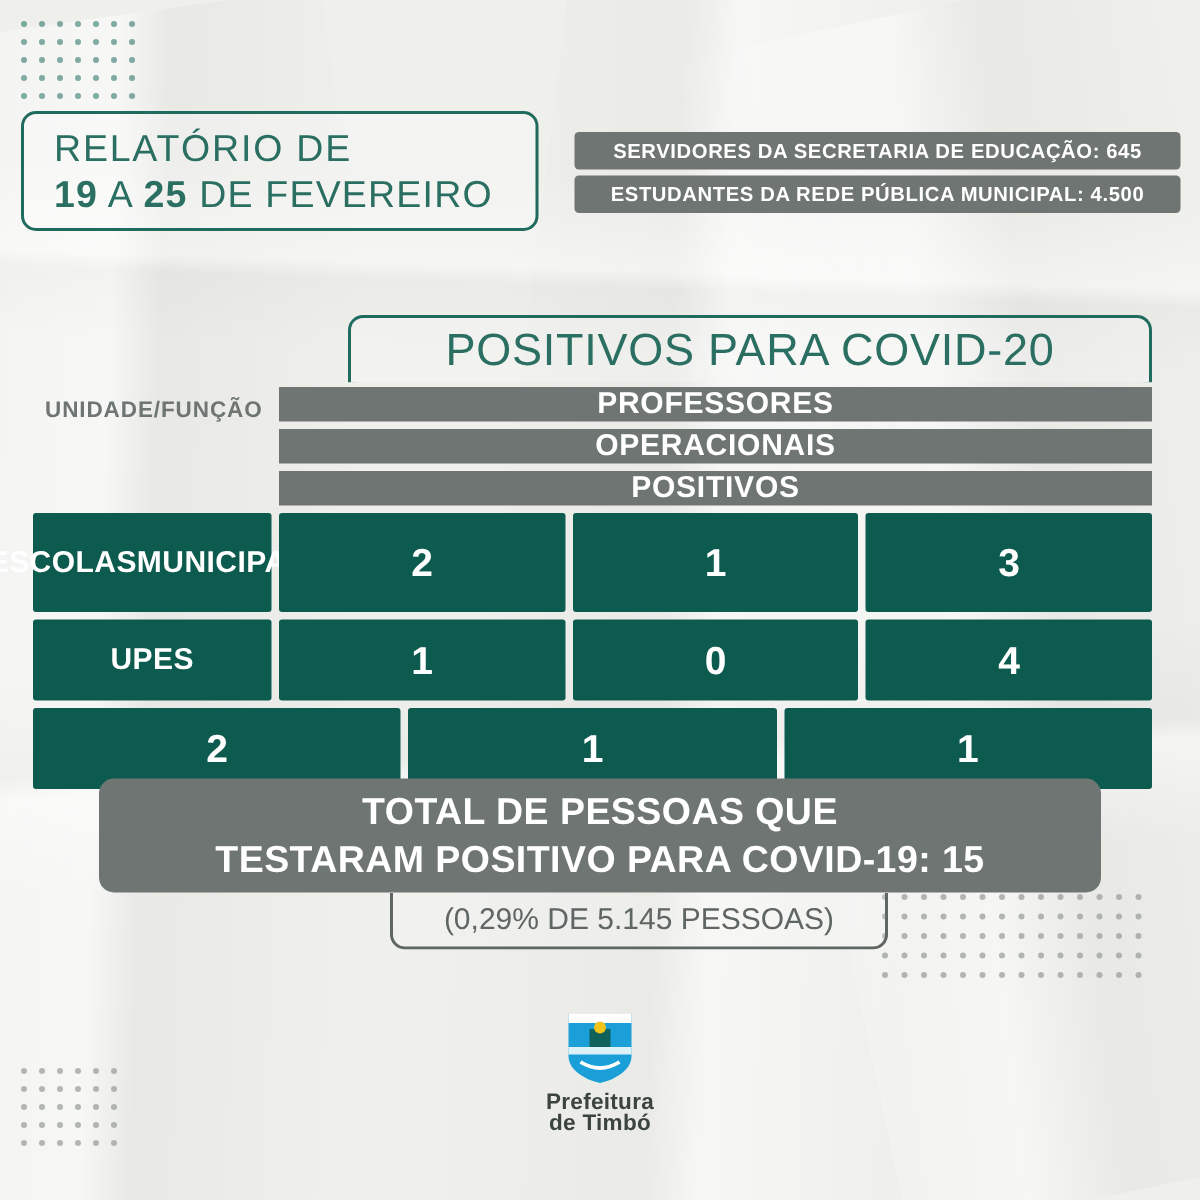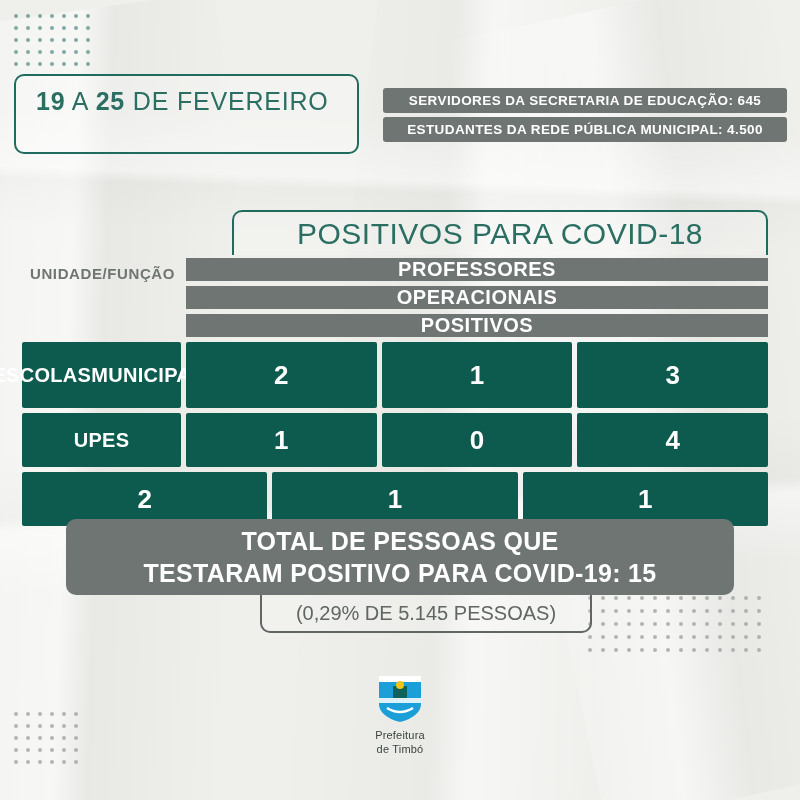--- a/index.html
+++ b/index.html
@@ -248,22 +248,22 @@
   }
   .crest {
     width: 54px;
     height: 52px;
     margin: 0 auto;
     display: block;
   }
   .footer-text {
     margin-top: 4px;
     color: #3b4440;
-    font-size: 11px;
-    font-weight: 400;
+    font-size: 15px;
+    font-weight: 700;
     line-height: 14px;
     letter-spacing: .2px;
   }
 </style>
 </head>
 <body>
 
 <div class="poster">
 
   <div class="crease c1"></div>
@@ -408,27 +408,28 @@
       <i style="left: 91px; top: 52px;"></i>
       <i style="left: 104px; top: 52px;"></i>
       <i style="left: 117px; top: 52px;"></i>
       <i style="left: 130px; top: 52px;"></i>
       <i style="left: 143px; top: 52px;"></i>
       <i style="left: 156px; top: 52px;"></i>
       <i style="left: 169px; top: 52px;"></i>
     </div>
 
   <div class="report-box">
+    <div class="report-line1">RELATÓRIO DE</div>
     <div class="report-line2"><b>19</b><span> A </span><b>25</b><span> DE FEVEREIRO</span></div>
   </div>
 
   <div class="stat-pill" id="pill-servidores">SERVIDORES DA SECRETARIA DE EDUCAÇÃO: 645</div>
   <div class="stat-pill" id="pill-estudantes">ESTUDANTES DA REDE PÚBLICA MUNICIPAL: 4.500</div>
 
-  <div class="positivos">POSITIVOS PARA COVID-18</div>
+  <div class="positivos">POSITIVOS PARA COVID-20</div>
 
   <div class="unidade-label">UNIDADE/FUNÇÃO</div>
 
   <div class="table">
     <div class="thead">
       <div class="th">PROFESSORES</div>
       <div class="th">OPERACIONAIS</div>
       <div class="th">POSITIVOS</div>
     </div>
 

